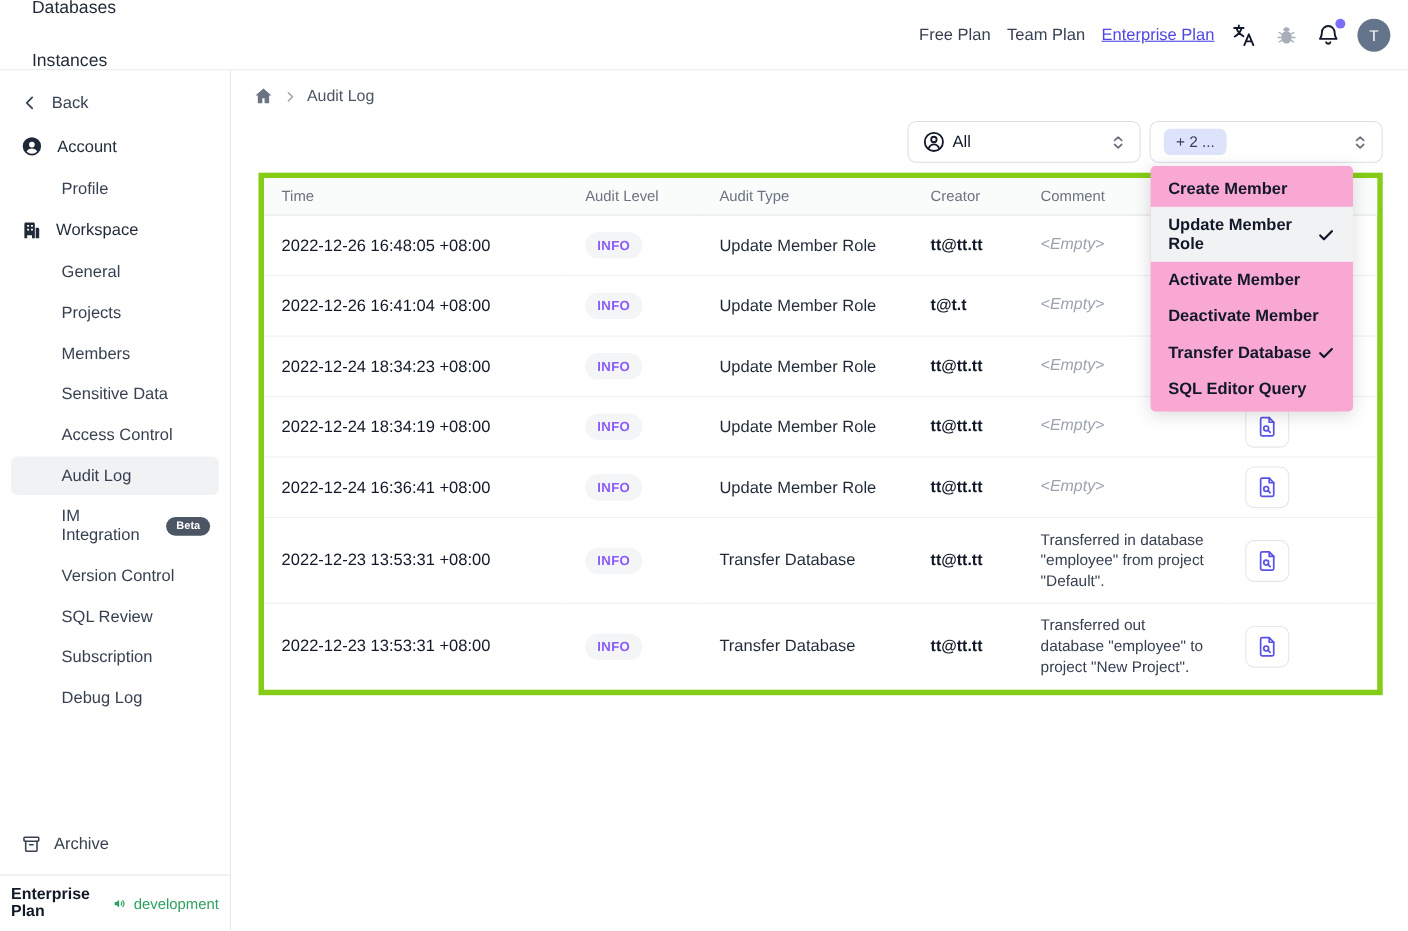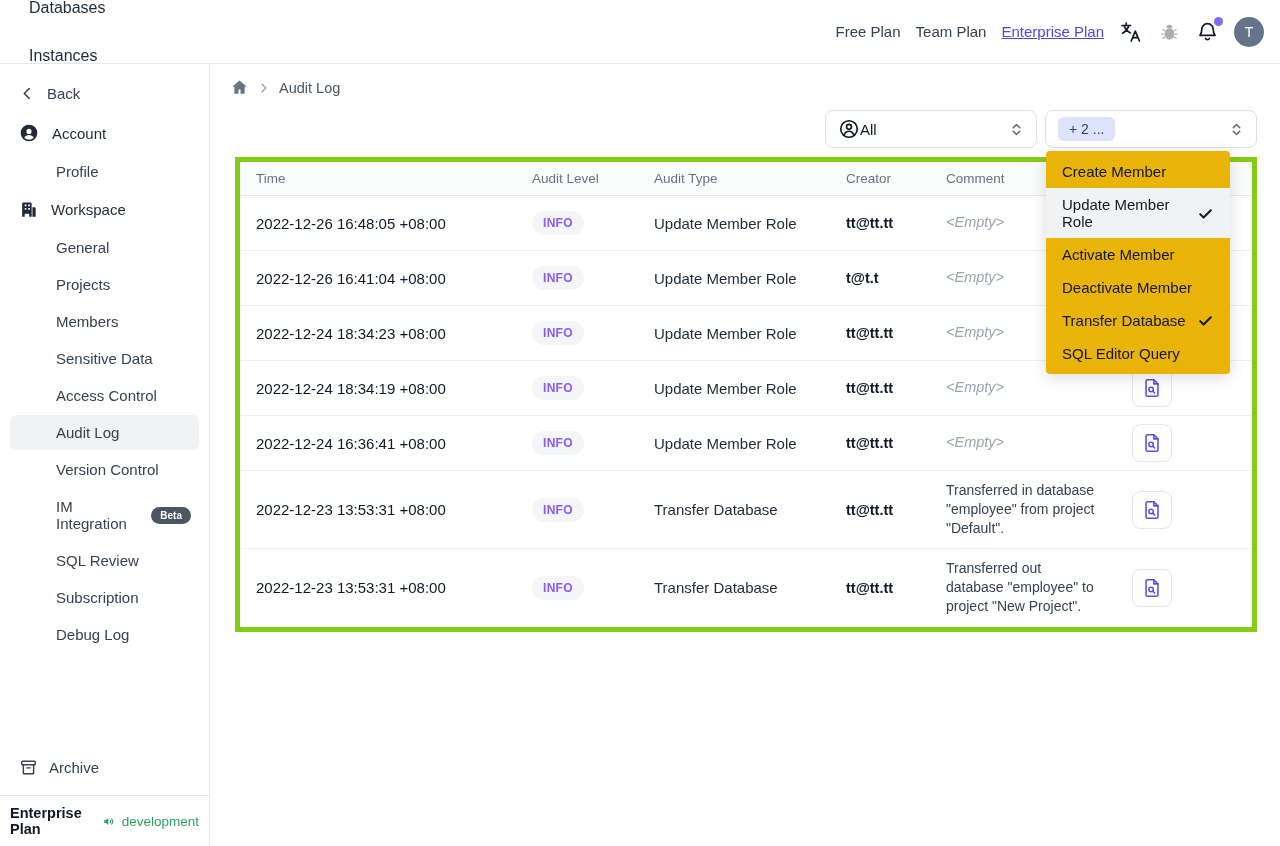--- a/index.html
+++ b/index.html
@@ -42,28 +42,28 @@
   .side-footer .env { color:#2da05f; font-size:13.5px; }
 
   
   .main { flex:1; background:#fff; position:relative; overflow:hidden; }
   .breadcrumb { display:flex; align-items:center; gap:9px; padding:14px 24px 5px 20px; color:#6b7280; }
   .breadcrumb .current { font-size:14.5px; color:#4b5563; }
 
   .filter-row { display:flex; justify-content:flex-end; gap:8px; padding:8px 23px 9px; }
   .select { height:38px; border:1px solid #dcdfe4; border-radius:8px; background:#fff;
     display:flex; align-items:center; padding:0 12px; cursor:pointer; }
-  .select-user { width:212px; gap:0; }
+  .select-user { width:212px; gap:6px; }
   .select-type { width:212px; position:relative; }
   .select-label { font-size:15px; color:#111827; }
   .updown { margin-left:auto; color:#9ca3af; display:flex; }
   .type-badge { background:#dde3fb; color:#3a415e; font-size:14px; padding:4px 11px; border-radius:6px; }
 
-  .menu { position:absolute; top:calc(100% + 4px); left:0; width:184px; background:#eab308;
-    border-radius:4px; box-shadow:0 3px 16px rgba(0,0,0,0.15); padding:4px 0; z-index:50; }
+  .menu { position:absolute; top:calc(100% + 4px); left:0; width:184px; background:#f9a8d4;
+    border-radius:4px; box-shadow:0 3px 16px rgba(0,0,0,0.15); padding:4px 0; z-index:50;font-weight:bold; }
   .menu-item { display:flex; align-items:center; padding:8px 16px; font-size:15px; color:#111827; cursor:pointer; }
   .menu-item.hovered { background:#f1f2f4; }
   .check { margin-left:auto; display:flex; }
 
   
   .table-wrap { margin:0 23px 0 25px; border:5px solid #84cc16; }
   table { width:100%; border-collapse:collapse; }
   thead th { background:#fafbfb; text-align:left; font-weight:400; font-size:13.5px; color:#6b7280;
     padding:9px 16px; border-bottom:1px solid #e5e7eb; }
   tbody td { padding:8px 16px; font-size:15px; color:#1f2937; border-bottom:1px solid #eef0f2; vertical-align:middle; }
@@ -157,26 +157,26 @@
     <div class="side-item">
         <span>Sensitive Data</span>
       </div>
     <div class="side-item">
         <span>Access Control</span>
       </div>
     <div class="side-item active">
         <span>Audit Log</span>
       </div>
     <div class="side-item">
-        <span>Version Control</span>
-      </div>
-    <div class="side-item">
       <span>IM Integration</span>
       <span class="beta-badge">Beta</span>
     </div>
+    <div class="side-item">
+        <span>Version Control</span>
+      </div>
     <div class="side-item">
         <span>SQL Review</span>
       </div>
     <div class="side-item">
         <span>Subscription</span>
       </div>
     <div class="side-item">
         <span>Debug Log</span>
       </div>
 

